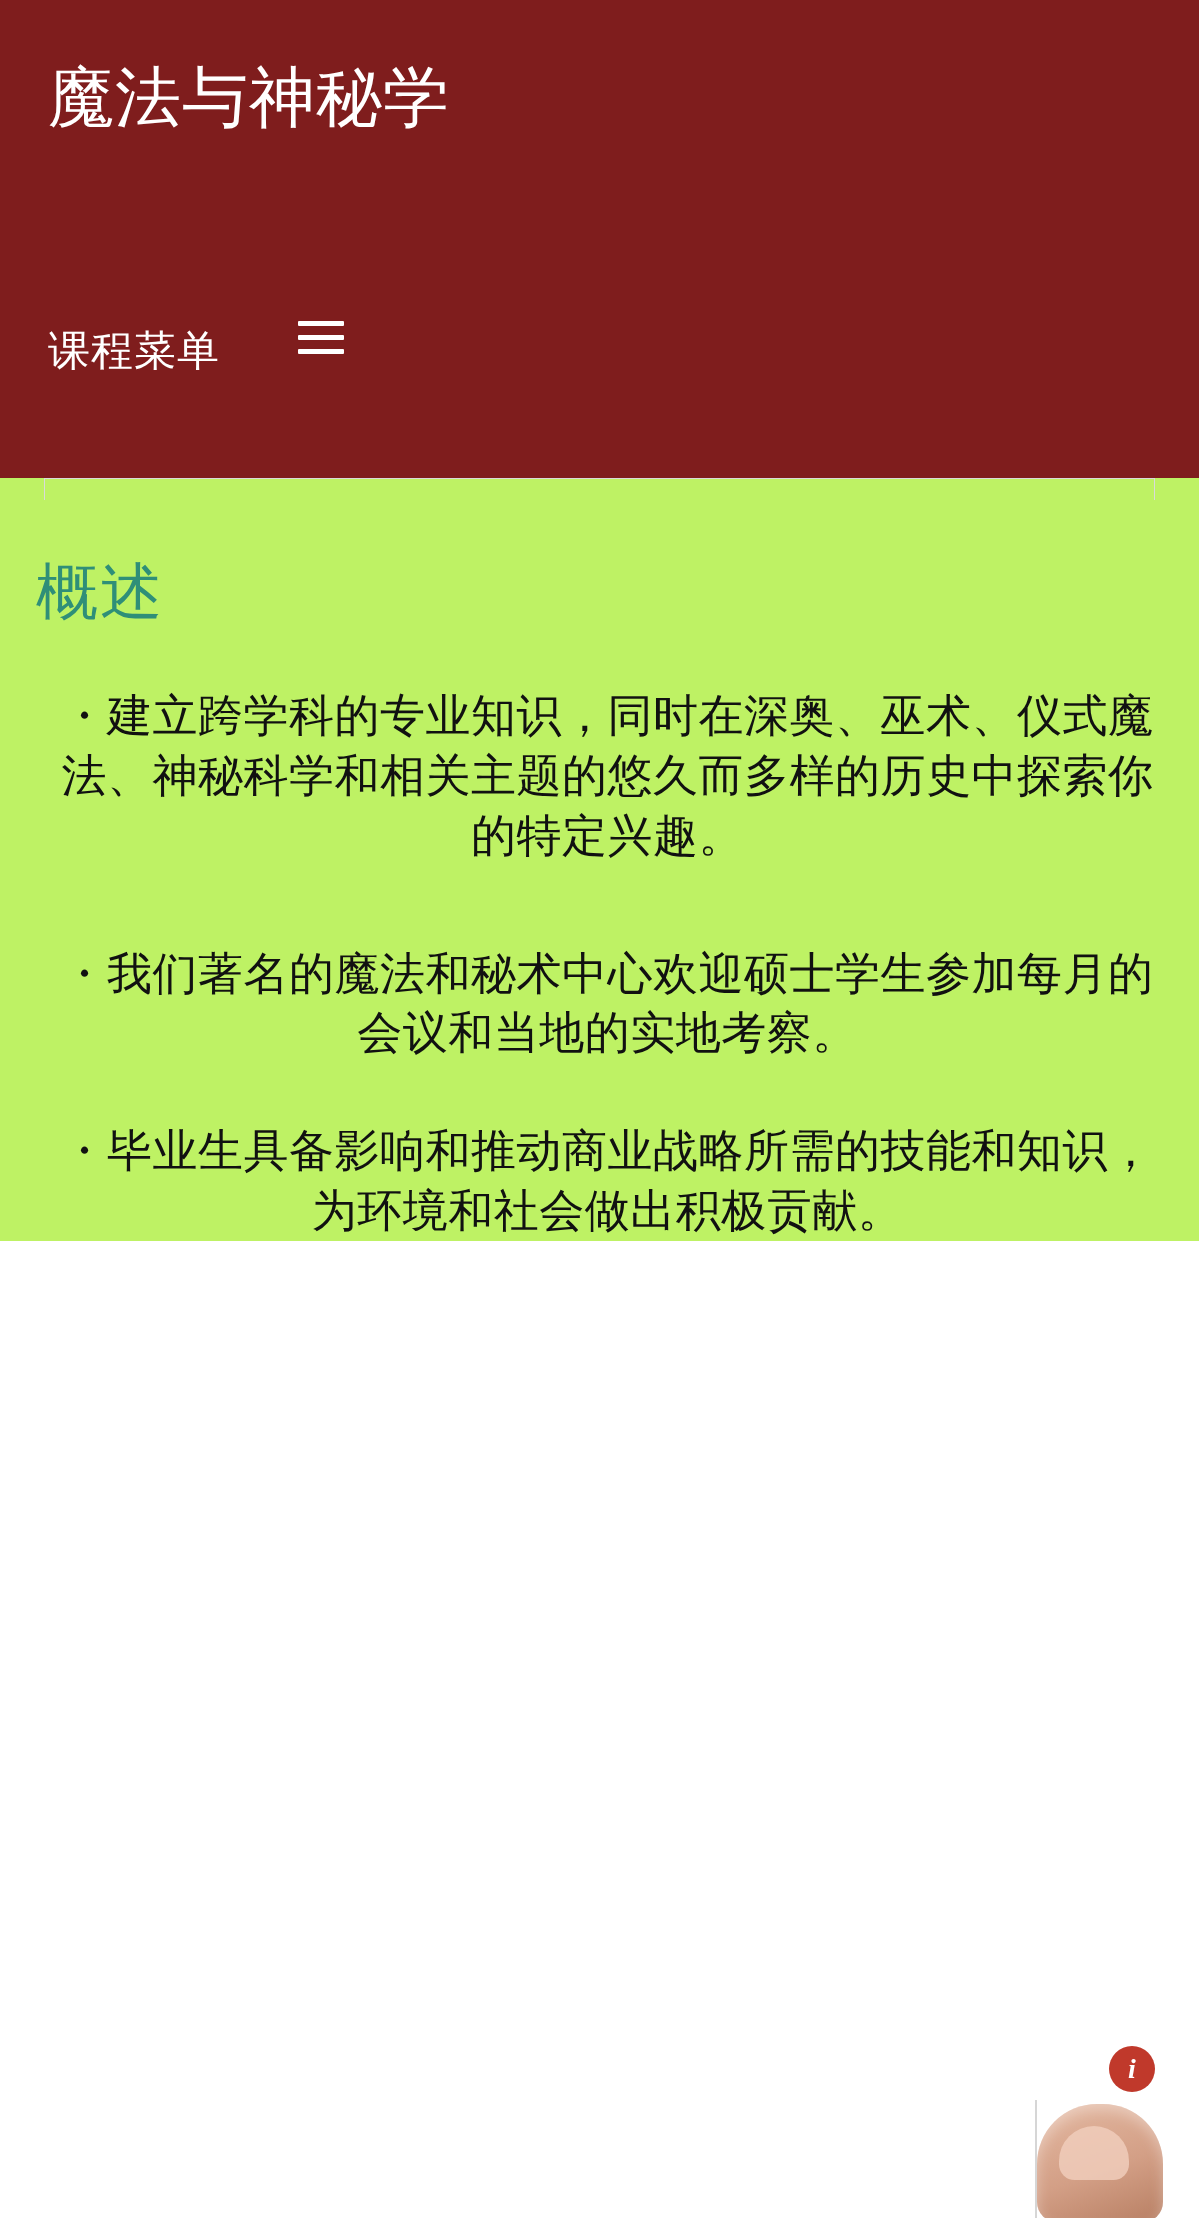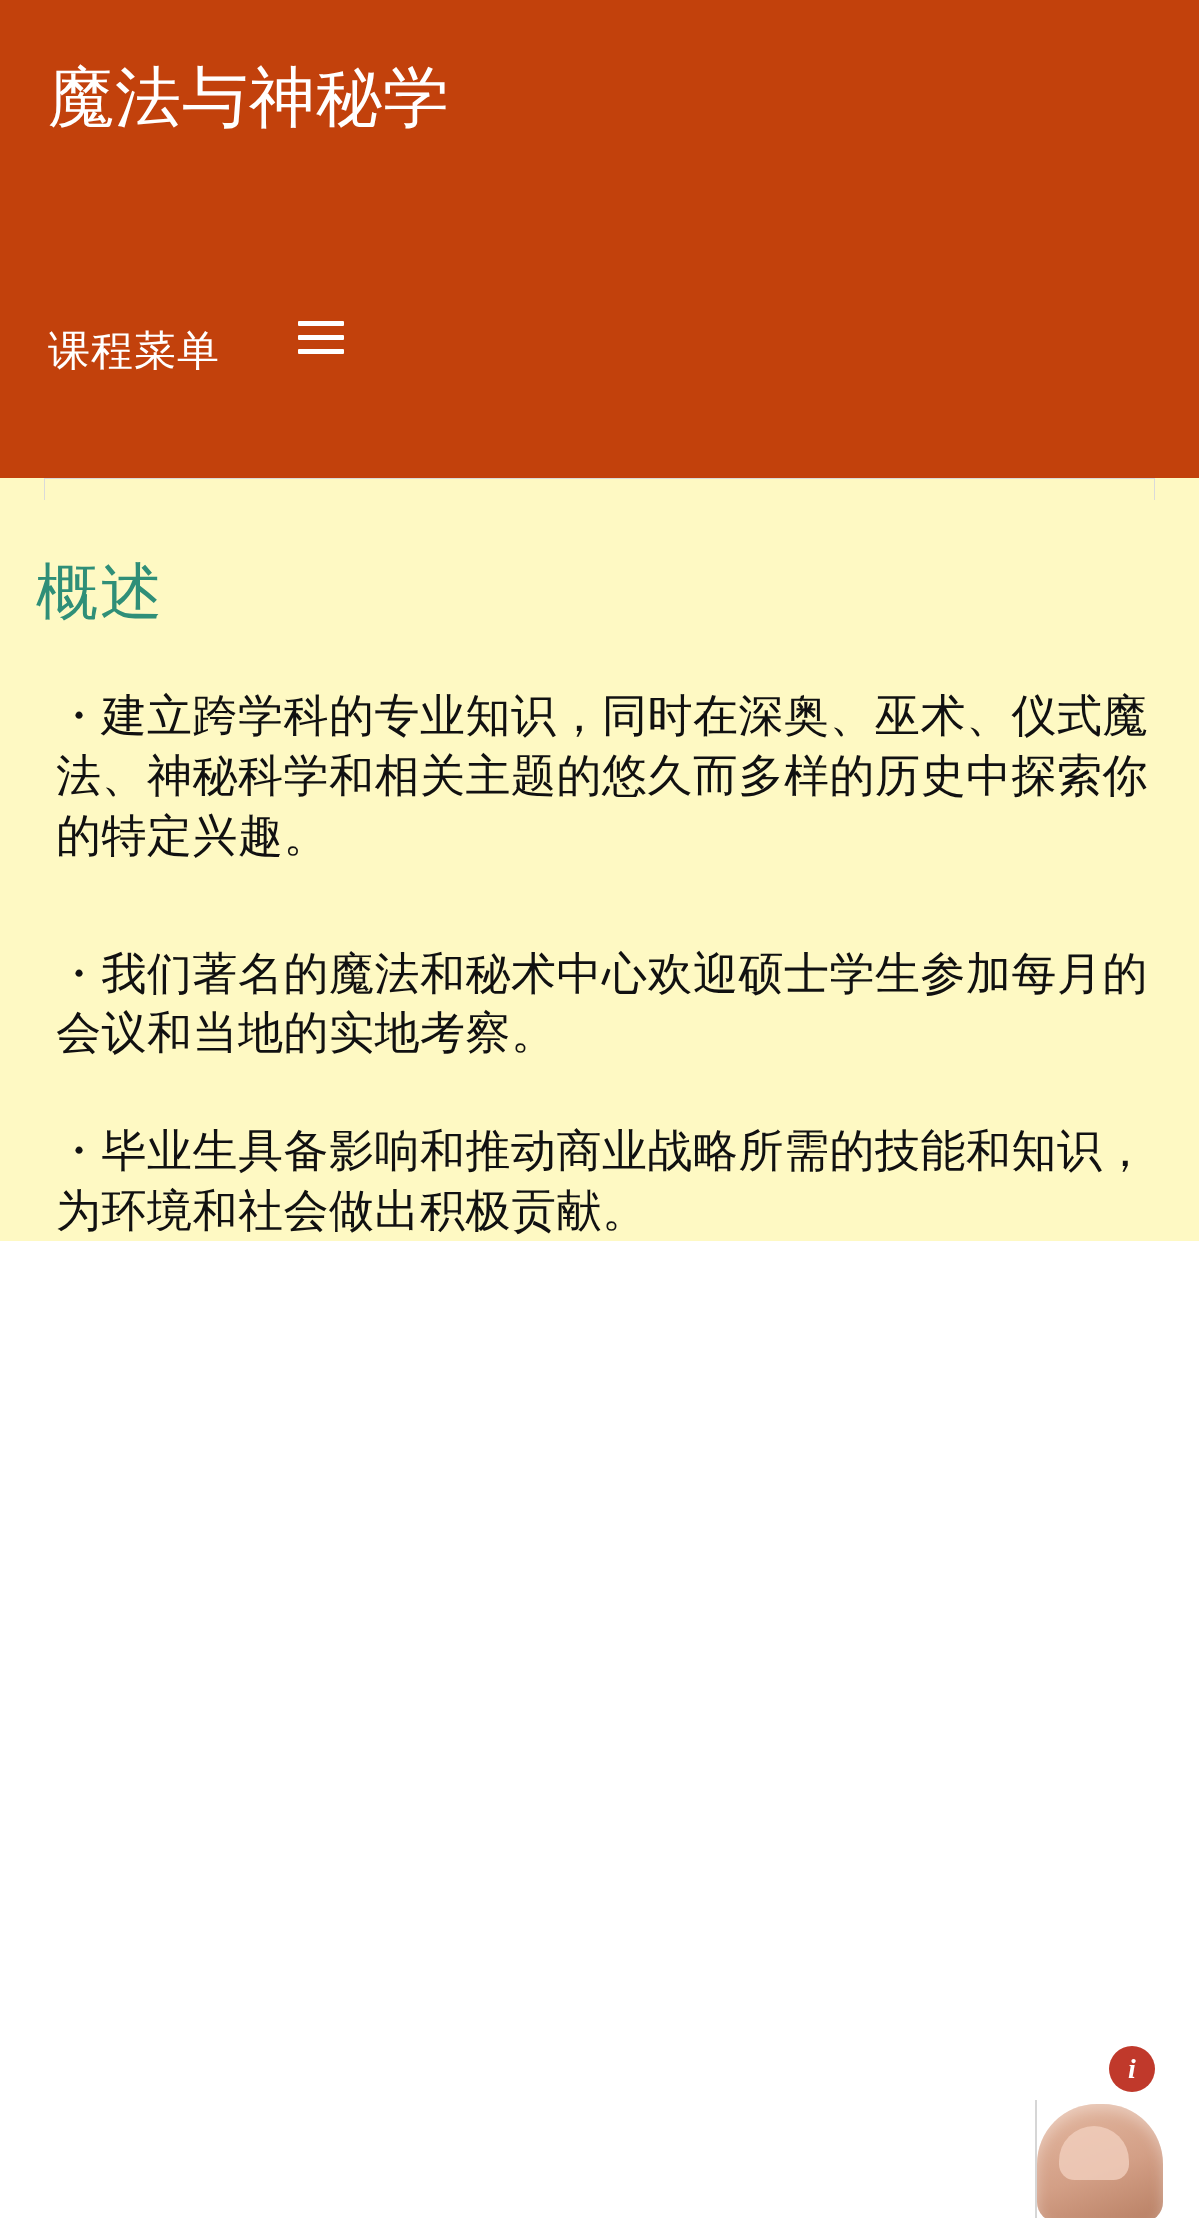--- a/index.html
+++ b/index.html
@@ -10,21 +10,21 @@
   body {
     width: 1199px;
     height: 2218px;
     overflow: hidden;
     font-family: "Liberation Sans", "DejaVu Sans", sans-serif;
     position: relative;
   }
 
   
   .header {
-    background: #c2410c;
+    background: #7f1d1d;
     width: 100%;
     height: 478px;
     box-sizing: border-box;
     padding: 44px 48px 0 48px;
     position: relative;
   }
   .site-title {
     color: #ffffff;
     font-size: 66px;
     font-weight: 400;
@@ -60,21 +60,21 @@
     display: block;
     height: 5px;
     width: 100%;
     background: #ffffff;
     border-radius: 1px;
   }
 
   
   .content {
     position: relative;
-    background: #fef9c3;
+    background: #bef264;
     padding: 0 0 0 0;
   }
   .top-divider {
     position: absolute;
     top: 0;
     left: 44px;
     right: 44px;
     height: 1px;
     background: #dadada;
   }
@@ -107,21 +107,21 @@
   .bullet-list {
     margin: 0;
     padding: 52px 40px 0 40px;
   }
   .bullet {
     color: #111111;
     font-size: 45px;
     line-height: 1.33;
     letter-spacing: 0.5px;
     margin: 0 0 78px 0;
-    text-align: left;
+    text-align: center;
     padding-left: 16px;
   }
   .bullet.tight {
     margin-bottom: 58px;
   }
 
   
   .info-badge {
     position: absolute;
     right: 44px;

